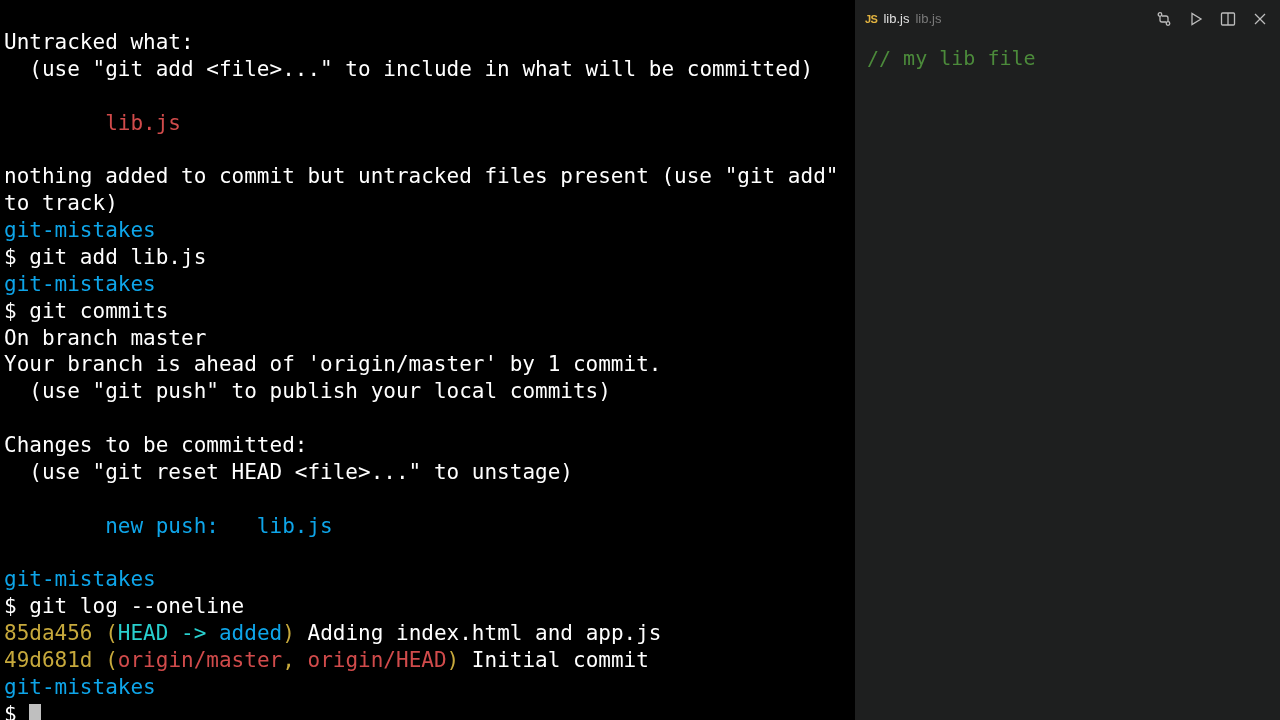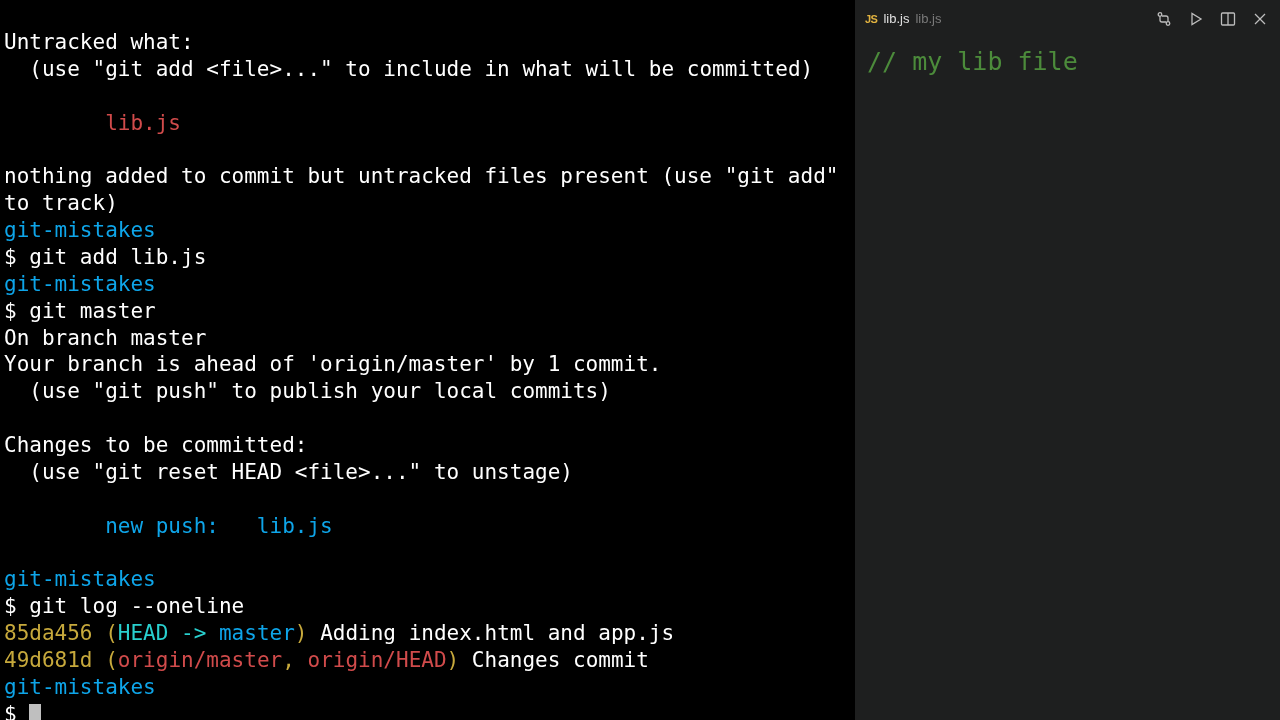--- a/index.html
+++ b/index.html
@@ -58,21 +58,21 @@
     align-items: center;
     gap: 16px;
     padding-right: 12px;
     color: #bdbdbd;
   }
   .tab-actions svg { width: 16px; height: 16px; display: block; }
   .editor-body {
     flex: 1;
     padding: 8px 12px;
     font-family: "Menlo", "Consolas", monospace;
-    font-size: 25px;
+    font-size: 20px;
   }
   .comment { color: #4c8b3b; }
 
   
   .wh { color: #ffffff; }
   .rd { color: #d14b4b; }
   .gr { color: #0ea5e9; }
   .ye { color: #c7a93c; }
   .cy { color: #29d0cf; text-align: right; }
   .cursor {
@@ -89,34 +89,34 @@
 <div class="terminal">
 <span class="wh">Untracked what:</span>
 <span class="wh">  (use "git add &lt;file&gt;..." to include in what will be committed)</span>
 
 <span class="rd">        lib.js</span>
 
 <span class="wh">nothing added to commit but untracked files present (use "git add" to track)</span>
 <span class="gr">git-mistakes</span>
 <span class="wh">$ </span><span class="wh">git add lib.js</span>
 <span class="gr">git-mistakes</span>
-<span class="wh">$ </span><span class="wh">git master</span>
+<span class="wh">$ </span><span class="wh">git commits</span>
 <span class="wh">On branch master</span>
 <span class="wh">Your branch is ahead of 'origin/master' by 1 commit.</span>
 <span class="wh">  (use "git push" to publish your local commits)</span>
 
 <span class="wh">Changes to be committed:</span>
 <span class="wh">  (use "git reset HEAD &lt;file&gt;..." to unstage)</span>
 
 <span class="gr">        new push:   lib.js</span>
 
 <span class="gr">git-mistakes</span>
 <span class="wh">$ </span><span class="wh">git log --oneline</span>
-<span class="ye">85da456</span><span class="ye"> (</span><span class="cy">HEAD -&gt; </span><span class="gr">master</span><span class="ye">)</span><span class="wh"> Adding index.html and app.js</span>
-<span class="ye">49d681d</span><span class="ye"> (</span><span class="rd">origin/master</span><span class="ye">, </span><span class="rd">origin/HEAD</span><span class="ye">)</span><span class="wh"> Changes commit</span>
+<span class="ye">85da456</span><span class="ye"> (</span><span class="cy">HEAD -&gt; </span><span class="gr">added</span><span class="ye">)</span><span class="wh"> Adding index.html and app.js</span>
+<span class="ye">49d681d</span><span class="ye"> (</span><span class="rd">origin/master</span><span class="ye">, </span><span class="rd">origin/HEAD</span><span class="ye">)</span><span class="wh"> Initial commit</span>
 <span class="gr">git-mistakes</span>
 <span class="wh">$ </span><span class="cursor"></span>
 </div>
 
 <div class="editor">
   <div class="tabbar">
     <div class="tab">
       <span class="js-badge">JS</span>
       <span>lib.js</span>
       <span class="dim">lib.js</span>

